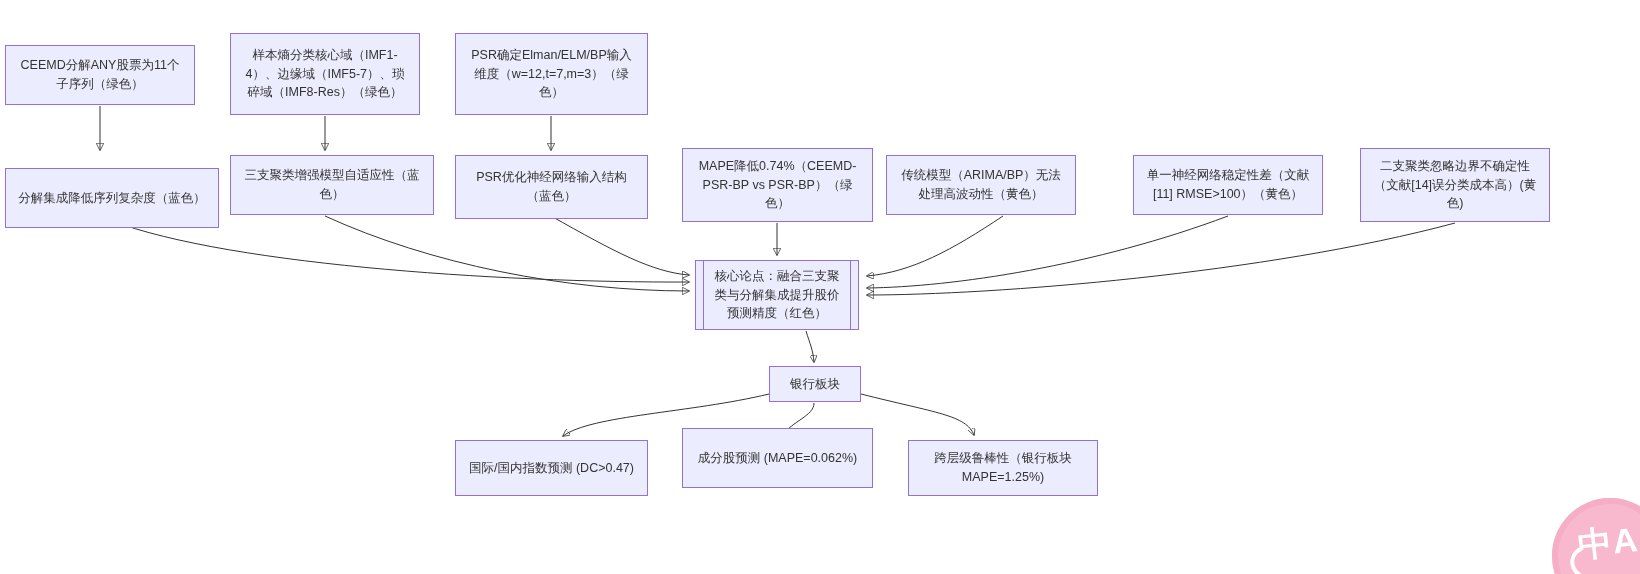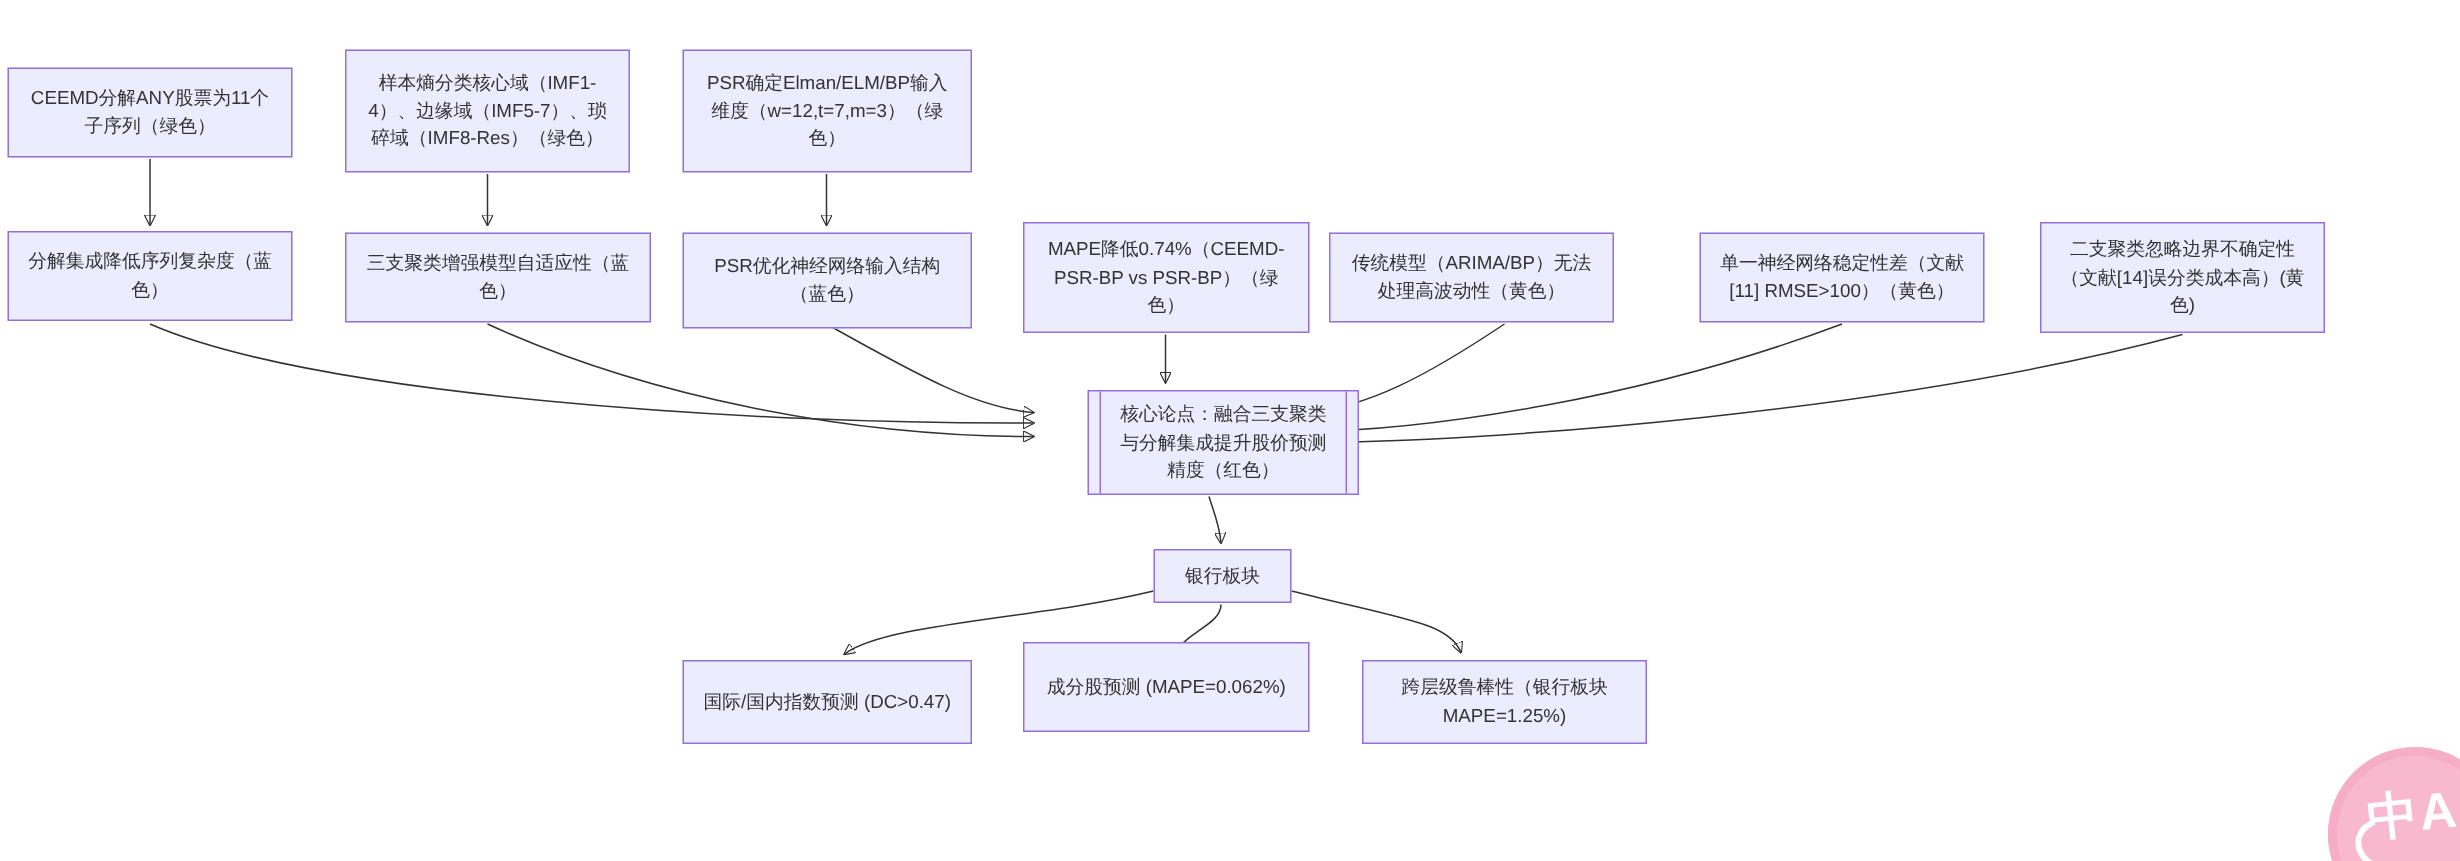--- a/index.html
+++ b/index.html
@@ -93,21 +93,21 @@
   <div class="node" style="left:5px;top:45px;width:190px;height:60px;text-align:center;">
       <span>CEEMD分解ANY股票为11个子序列（绿色）</span>
     </div>
   <div class="node" style="left:230px;top:33px;width:190px;height:82px;">
       <span>样本熵分类核心域（IMF1-4）、边缘域（IMF5-7）、琐碎域（IMF8-Res）（绿色）</span>
     </div>
   <div class="node" style="left:455px;top:33px;width:193px;height:82px;">
       <span>PSR确定Elman/ELM/BP输入维度（w=12,t=7,m=3）（绿色）</span>
     </div>
 
-  <div class="node" style="left:5px;top:154px;width:190px;height:60px;">
+  <div class="node" style="left:5px;top:168px;width:214px;height:60px;">
       <span>分解集成降低序列复杂度（蓝色）</span>
     </div>
   <div class="node" style="left:230px;top:155px;width:204px;height:60px;justify-content:flex-end;">
       <span>三支聚类增强模型自适应性（蓝色）</span>
     </div>
   <div class="node" style="left:455px;top:155px;width:193px;height:64px;">
       <span>PSR优化神经网络输入结构（蓝色）</span>
     </div>
   <div class="node" style="left:682px;top:148px;width:191px;height:74px;">
       <span>MAPE降低0.74%（CEEMD-PSR-BP vs PSR-BP）（绿色）</span>
@@ -115,21 +115,21 @@
   <div class="node" style="left:886px;top:155px;width:190px;height:60px;">
       <span>传统模型（ARIMA/BP）无法处理高波动性（黄色）</span>
     </div>
   <div class="node" style="left:1133px;top:155px;width:190px;height:60px;">
       <span>单一神经网络稳定性差（文献[11] RMSE&gt;100）（黄色）</span>
     </div>
   <div class="node" style="left:1360px;top:148px;width:190px;height:74px;">
       <span>二支聚类忽略边界不确定性（文献[14]误分类成本高）(黄色)</span>
     </div>
 
-  <div class="node subroutine" style="left:725px;top:260px;width:181px;height:70px;">
+  <div class="node subroutine" style="left:695px;top:260px;width:164px;height:70px;">
     <span class="vbar left"></span>
     <span class="vbar right"></span>
     <span>核心论点：融合三支聚类与分解集成提升股价预测精度（红色）</span>
   </div>
 
   <div class="node" style="left:769px;top:366px;width:92px;height:36px;">
       <span>银行板块</span>
     </div>
 
   <div class="node" style="left:455px;top:440px;width:193px;height:56px;align-items:center;">

